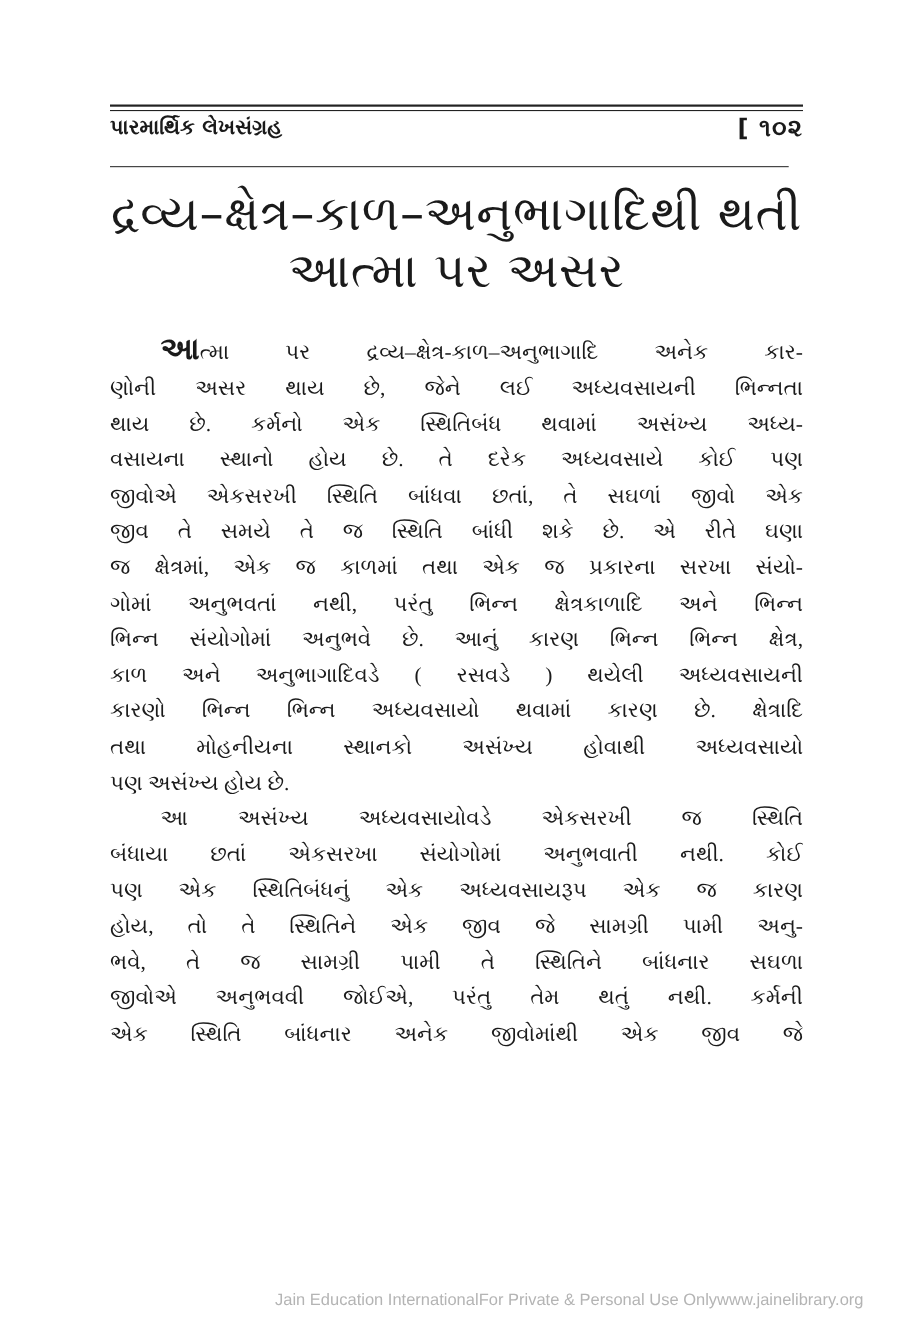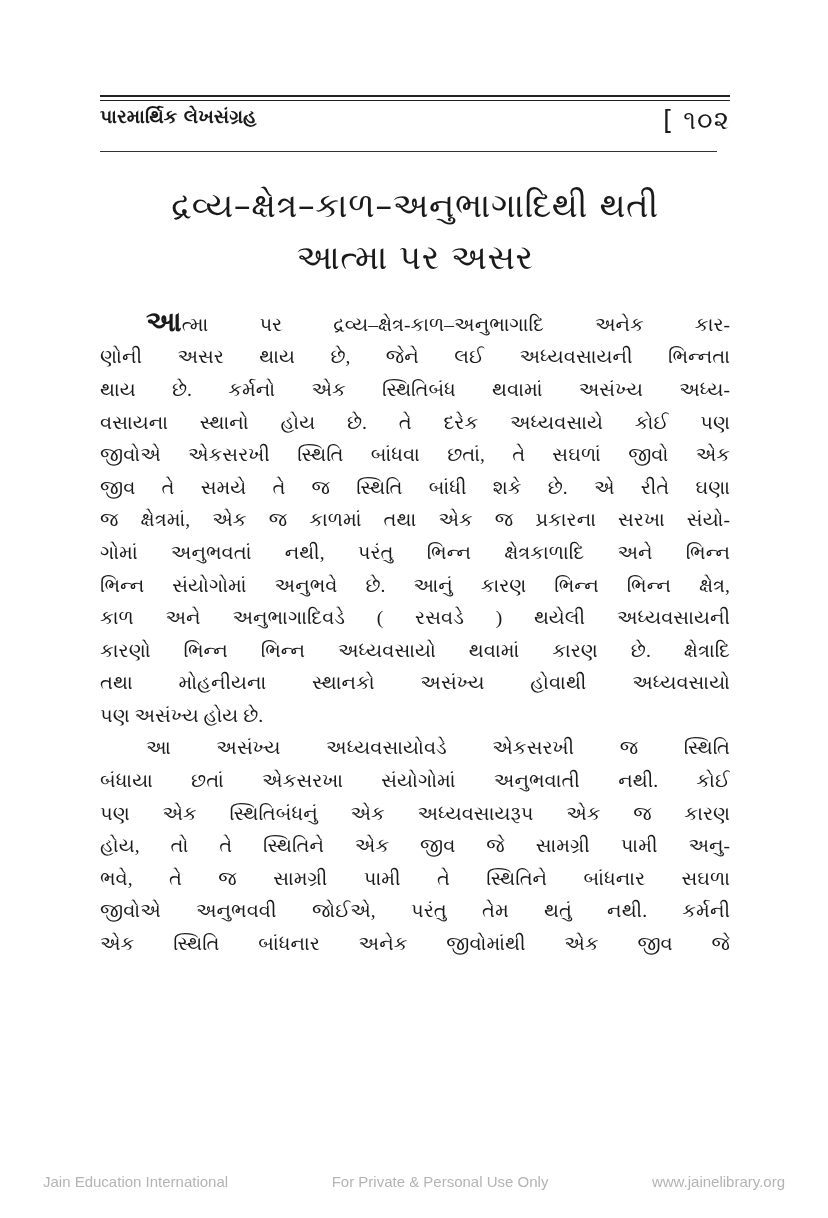--- a/index.html
+++ b/index.html
@@ -30,34 +30,34 @@
     .running-head {
       display: flex;
       justify-content: space-between;
       align-items: flex-start;
       height: 40px;
       margin-top: 4px;
       font-size: 19px;
       font-weight: bold;
     }
     .running-head .page-num {
-      font-weight: normal;
-      font-size: 26px;
+      font-weight: bold;
+      font-size: 22px;
       letter-spacing: 1px;
     }
     .rule-single {
       border-top: 1px solid #333;
       margin: 6px 0 0 0;
       width: 98%;
     }
     .title {
       text-align: center;
-      font-size: 34px;
+      font-size: 44px;
       line-height: 52px;
-      margin-top: 27px;
+      margin-top: 17px;
       font-weight: normal;
       letter-spacing: 0.5px;
     }
     .body-text {
       margin-top: 10px;
       font-size: 19.5px;
       line-height: 32.6px;
       text-align: justify;
       text-align-last: justify;
     }
@@ -78,21 +78,21 @@
     .dropcap {
       font-size: 28px;
       font-weight: bold;
     }
     .footer {
       position: absolute;
       top: 1173px;
       left: 0;
       width: 828px;
       display: flex;
-      justify-content: space-between;
+      justify-content: flex-end;
       padding: 0 43px 0 43px;
       box-sizing: border-box;
       font-family: "Liberation Sans", sans-serif;
       font-size: 15px;
       color: #b4b4b4;
     }
   </style>
 </head>
 <body>
 

